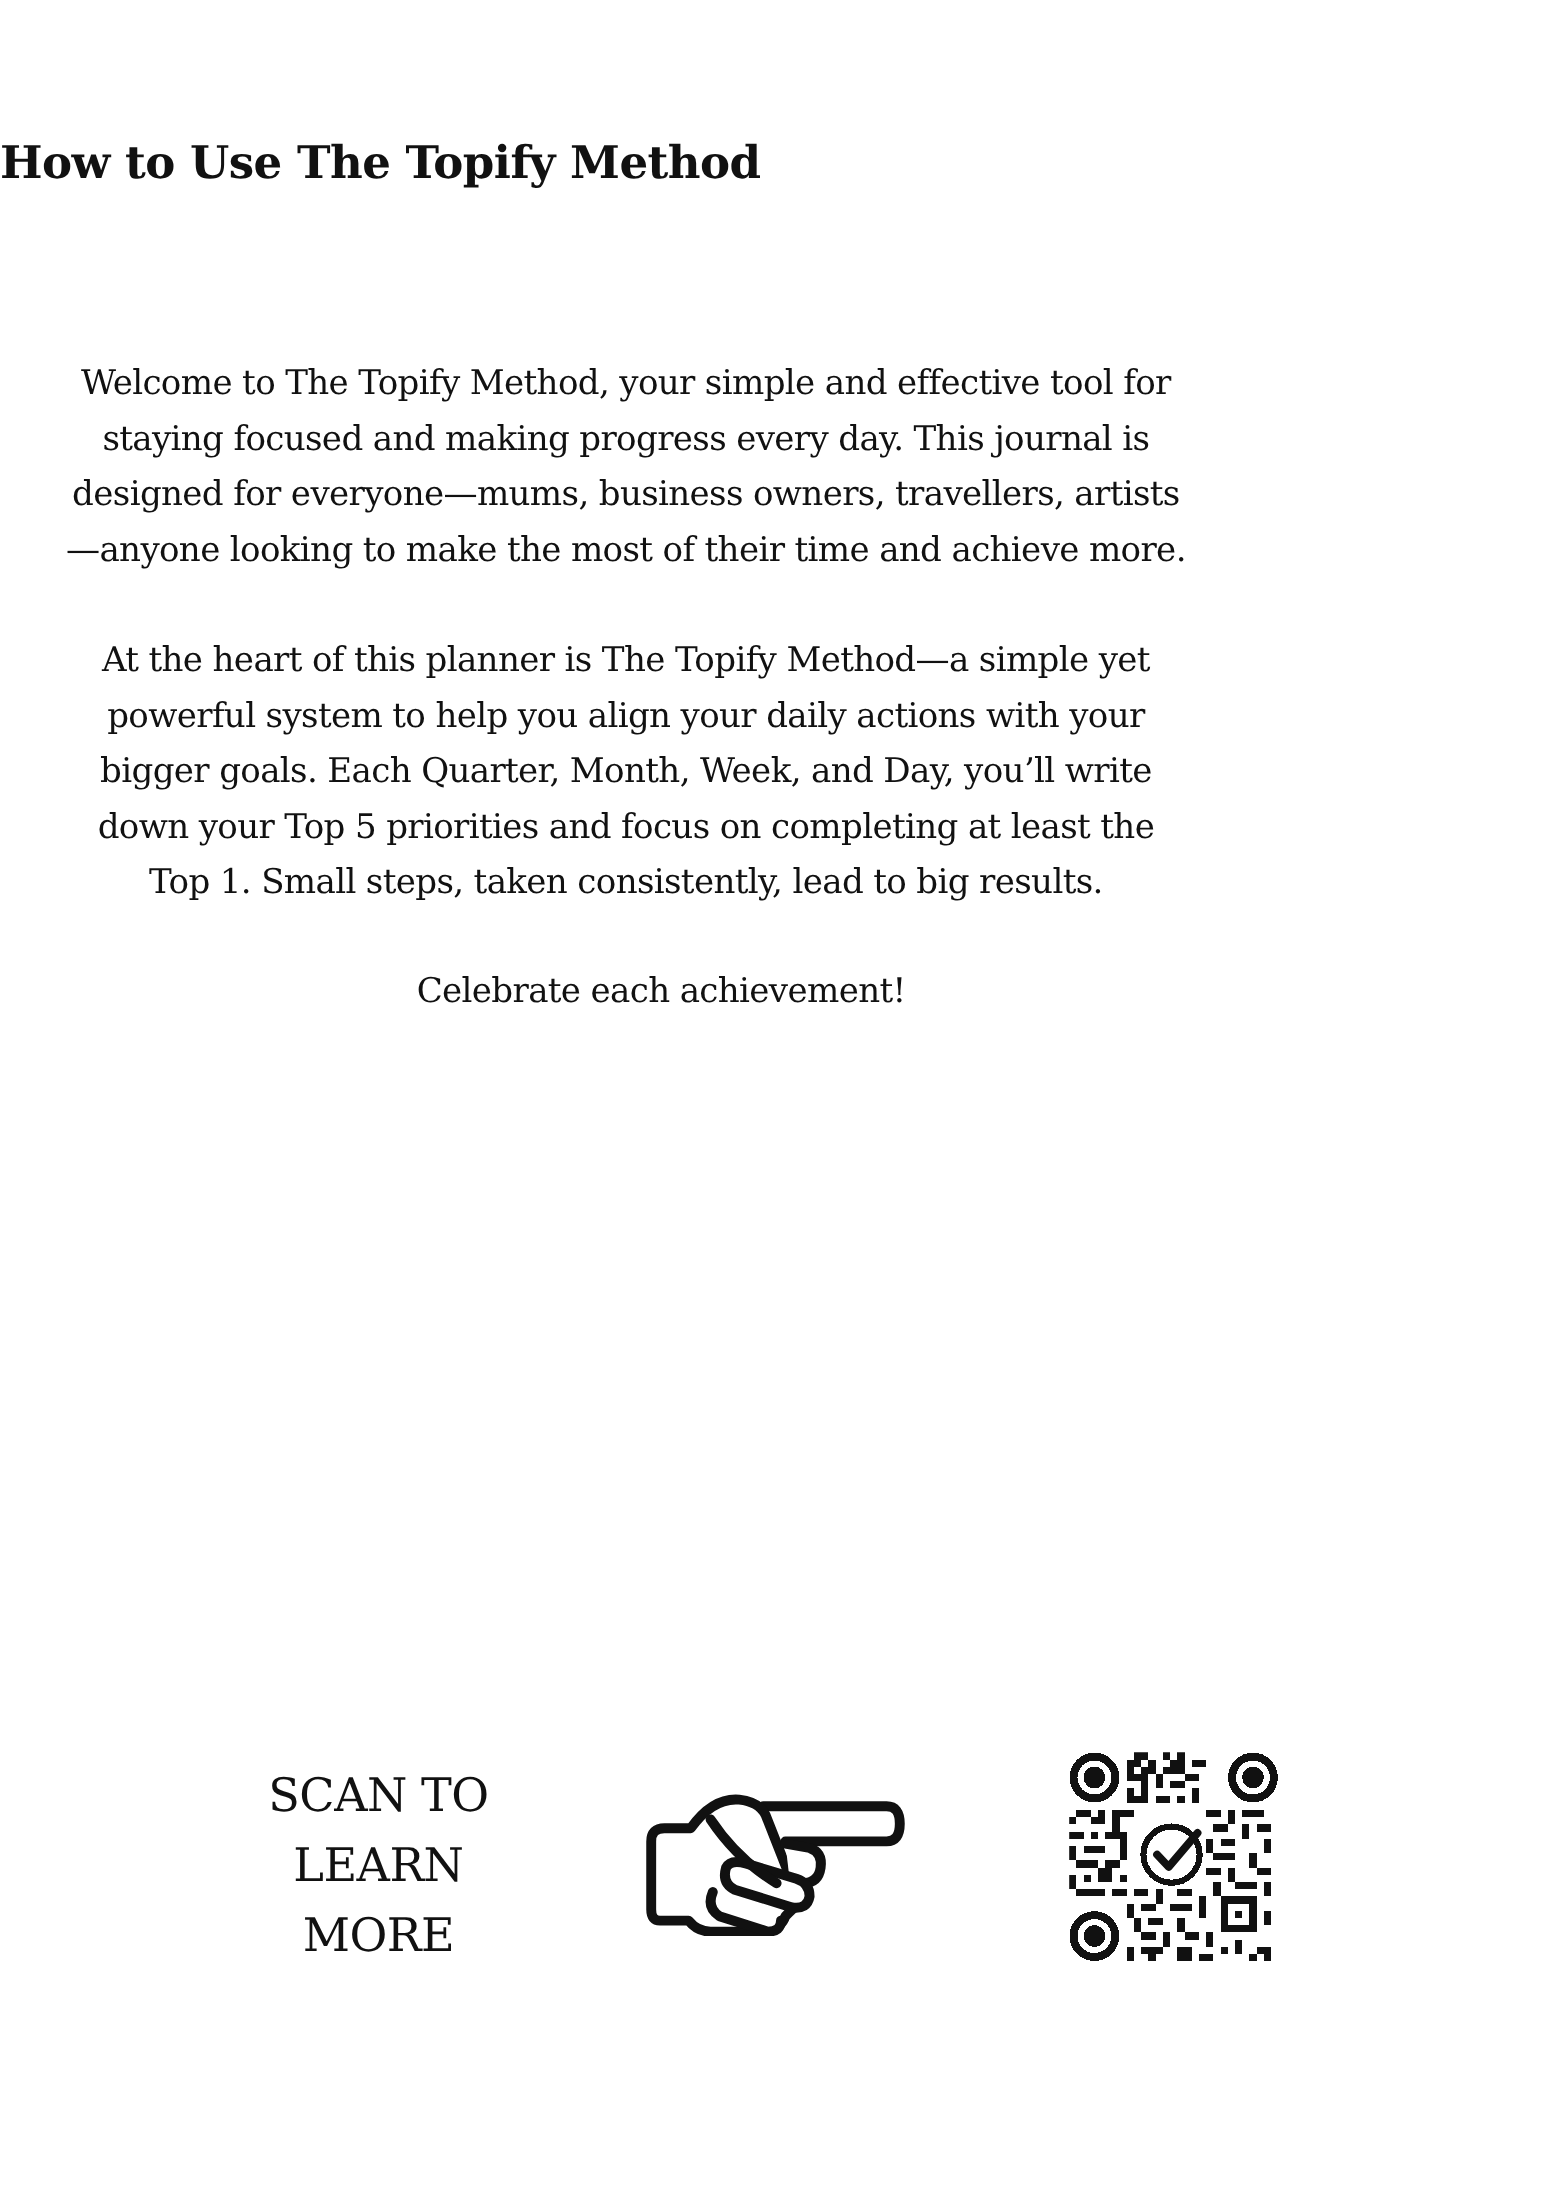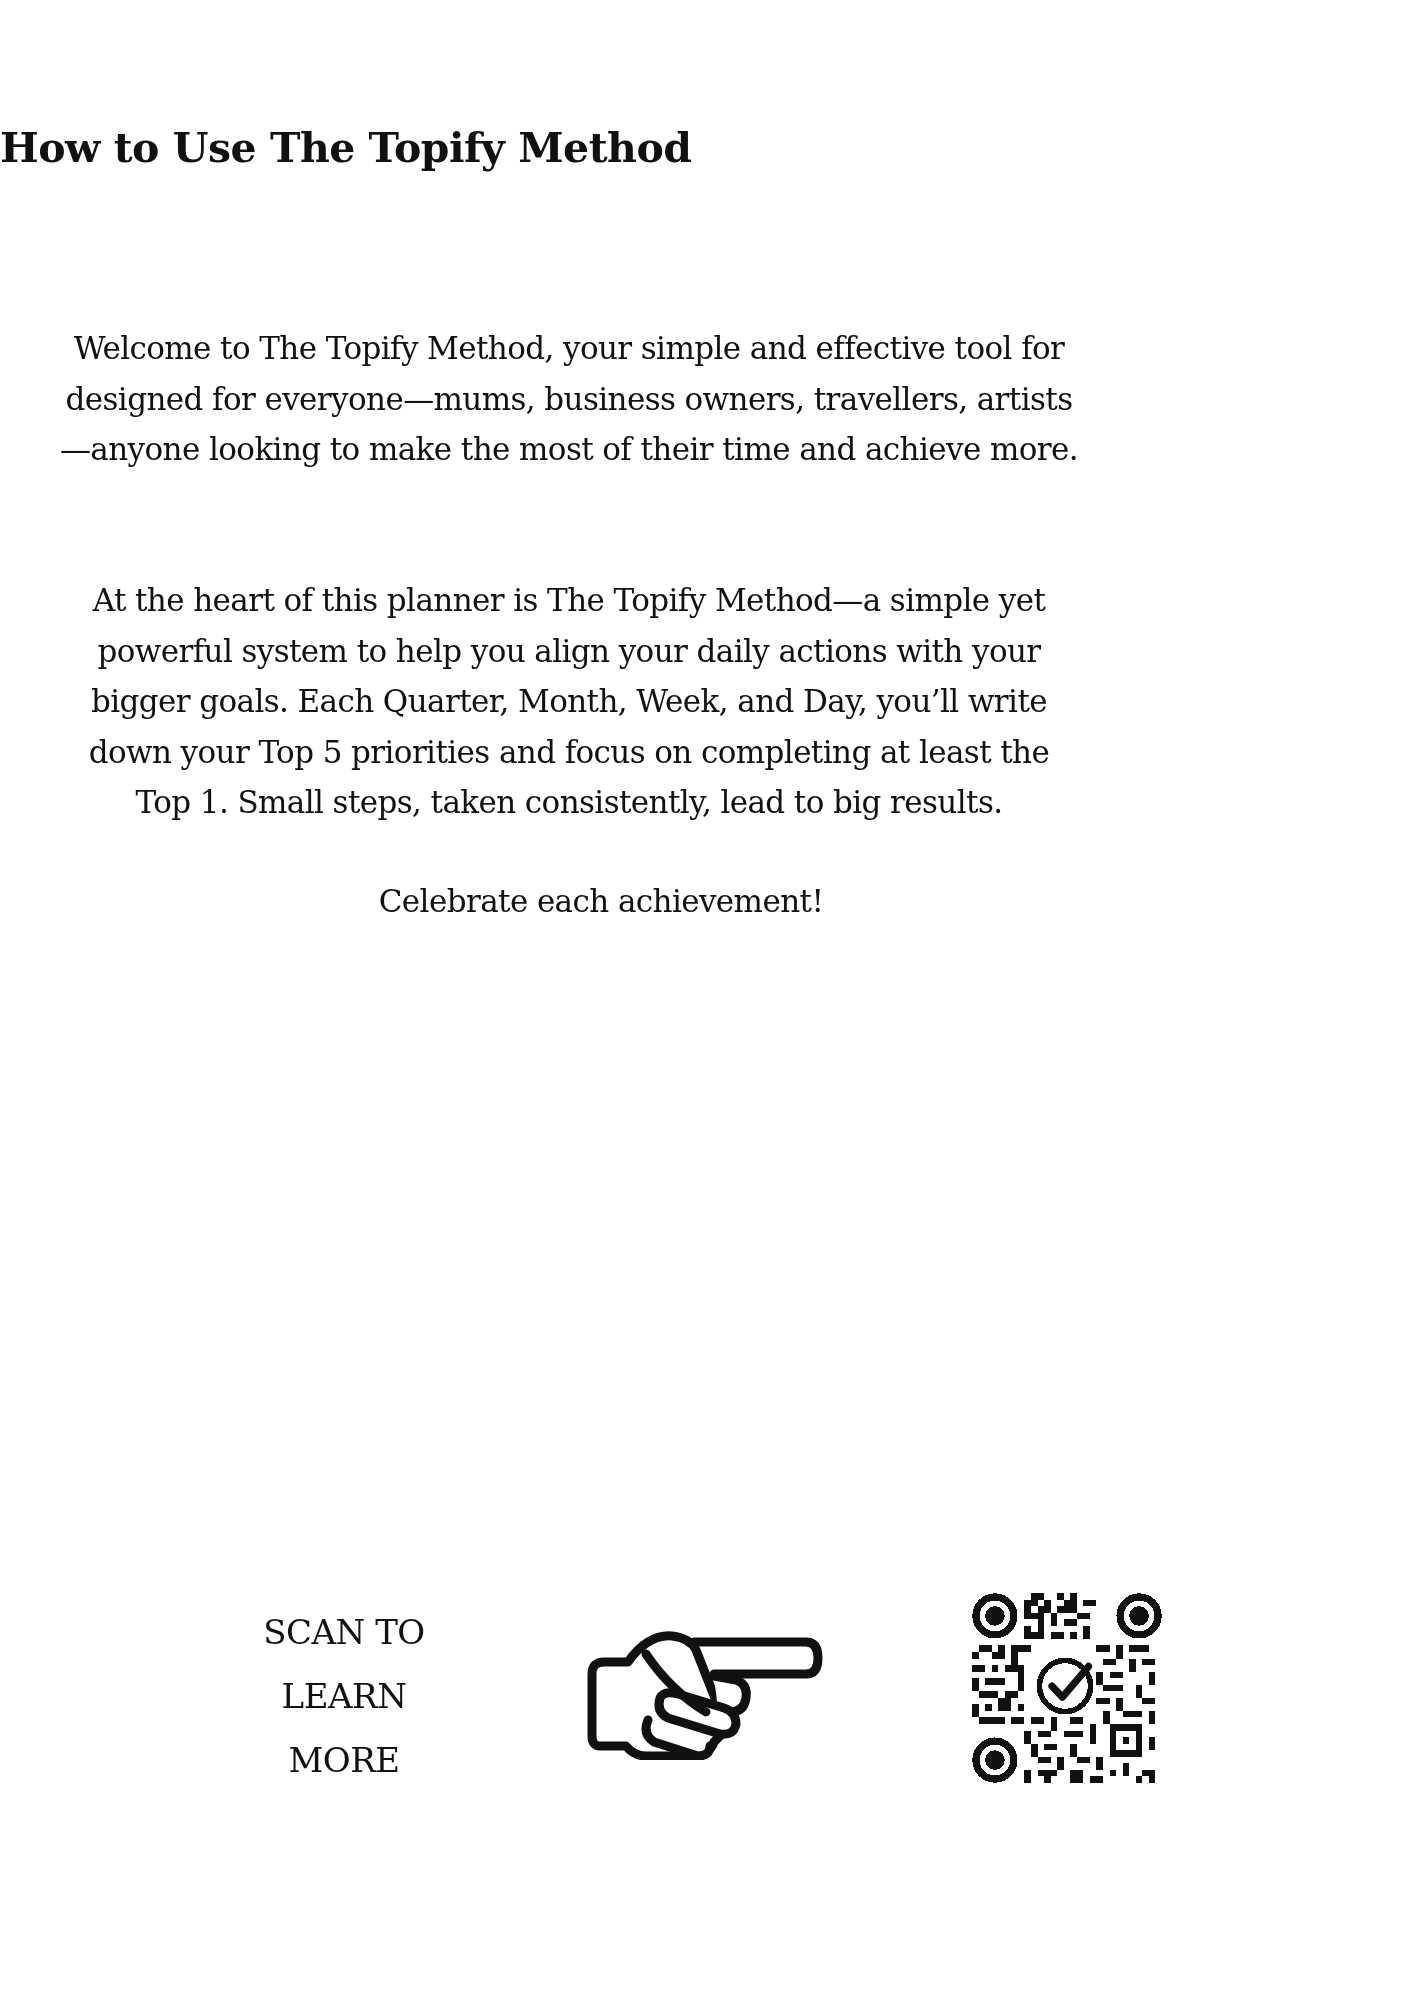--- a/index.html
+++ b/index.html
@@ -9,32 +9,33 @@
              font-family: "DejaVu Serif", serif; font-weight: bold; font-size: 41px;
              letter-spacing: -0.5px; line-height: 60px; margin: 0; }
     .para { position: absolute; left: 0; width: 1138px; text-align: center; margin: 0; }
     .para .line { display: block; font-size: 31px; line-height: 50.5px; white-space: nowrap;
                   letter-spacing: -0.6px; }
     #p1 { top: 323px; }
     #p2 { top: 575px; }
     #p3 { top: 876px; margin-left: 32px; }
     .bottom { position: absolute; top: 1590px; left: 0; width: 1409px; height: 200px; }
     .scan-text { position: absolute; left: 214px; width: 260px; top: 10px; text-align: center;
-                 font-size: 34px; line-height: 64px; letter-spacing: -0.5px; }
+                 font-size: 42px; line-height: 64px; letter-spacing: -0.5px; }
     .scan-text span { display: block; }
     .hand { position: absolute; left: 586px; top: 30px; width: 240px; height: 140px; }
     .qr { position: absolute; left: 972px; top: 3px; width: 190px; height: 190px; }
   </style>
 </head>
 <body>
 
 <h1 class="title">How to Use The Topify Method</h1>
 
 <p class="para" id="p1">
   <span class="line">Welcome to The Topify Method, your simple and effective tool for</span>
+  <span class="line">staying focused and making progress every day. This journal is</span>
   <span class="line">designed for everyone—mums, business owners, travellers, artists</span>
   <span class="line">—anyone looking to make the most of their time and achieve more.</span>
 </p>
 
 <p class="para" id="p2">
   <span class="line">At the heart of this planner is The Topify Method—a simple yet</span>
   <span class="line">powerful system to help you align your daily actions with your</span>
   <span class="line">bigger goals. Each Quarter, Month, Week, and Day, you’ll write</span>
   <span class="line">down your Top 5 priorities and focus on completing at least the</span>
   <span class="line">Top 1. Small steps, taken consistently, lead to big results.</span>

